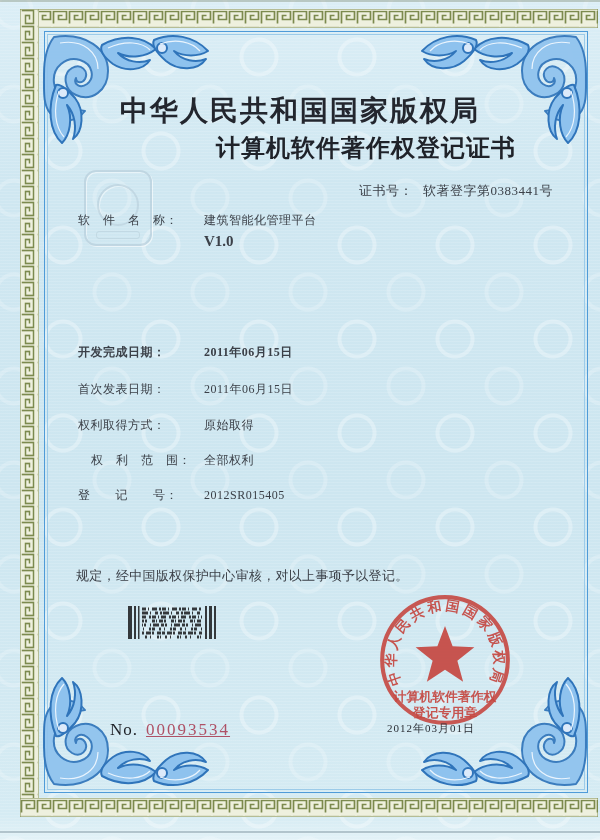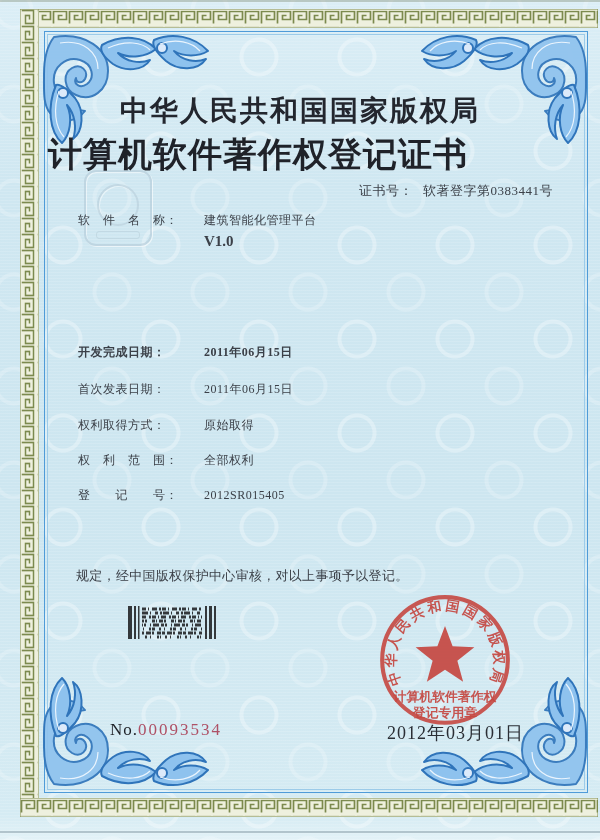--- a/index.html
+++ b/index.html
@@ -46,42 +46,42 @@
     content:"";position:absolute;left:11px;top:12px;width:38px;height:38px;border-radius:50%;
     border:2px solid rgba(170,192,205,.5);box-shadow:inset 1px 1px 0 rgba(255,255,255,.6);
   }
   .emboss::after{
     content:"";position:absolute;left:10px;bottom:5px;width:42px;height:6px;border-radius:3px;
     border:1px solid rgba(170,192,205,.45);
   }
   
   .authority{position:absolute;left:0;top:92px;width:600px;text-align:center;
     font-size:28px;font-weight:bold;letter-spacing:2px;color:#23262e;}
-  .cert-title{position:absolute;left:0;top:132px;width:516px;text-align:center;
-    font-size:34px;font-weight:bold;letter-spacing:1px;color:#1f2229;}
+  .cert-title{position:absolute;left:0;top:132px;width:516px;text-align:right;
+    font-size:24px;font-weight:bold;letter-spacing:1px;color:#1f2229;}
   .cert-no{position:absolute;top:182px;right:47px;font-size:13px;color:#3c4149;letter-spacing:.5px;}
   .cert-no .lbl{margin-right:10px;}
   
   .row{position:absolute;left:78px;font-size:12px;color:#3b4048;white-space:nowrap;}
   .row .lbl{display:inline-block;width:126px;letter-spacing:.5px;}
   .row .val{letter-spacing:.5px;}
   .val2{position:absolute;left:204px;top:233px;font-size:15px;color:#3b4048;font-weight:bold;}
   .r0{top:212px;} .r1{top:279px;} .r2{top:344px;font-weight:bold;} .r3{top:381px;}
-  .r4{top:417px;} .r5{top:452px;} .r6{top:487px;}
+  .r4{top:417px;} .r5{top:452px;text-align:center;} .r6{top:487px;}
   
   .stmt1{position:absolute;left:112px;top:531px;font-size:15.5px;color:#3b4048;letter-spacing:.3px;white-space:nowrap;}
   .stmt2{position:absolute;left:76px;top:567px;font-size:13px;color:#3b4048;letter-spacing:.3px;white-space:nowrap;}
   
   .barcode{position:absolute;left:128px;top:606px;}
   
   .serial{position:absolute;left:110px;top:720px;font-size:17px;letter-spacing:1px;color:#1e2127;}
-  .serial .num{color:#ae5166;letter-spacing:2px;}
+  .serial .num{color:#ae5166;margin-left:8px;letter-spacing:2px;text-decoration:underline;}
   
   .seal{position:absolute;left:376px;top:594px;opacity:.92;}
-  .issue-date{position:absolute;left:387px;top:721px;font-size:18px;color:#2a2e35;letter-spacing:1px;z-index:5;}
+  .issue-date{position:absolute;left:387px;top:721px;font-size:11px;color:#2a2e35;letter-spacing:1px;z-index:5;}
 </style>
 </head>
 <body>
 
 <div class="page">
 
   <div class="texture"></div>
   <div class="scan-edge-top"></div>
   <div class="bottom-crease"></div>
 

